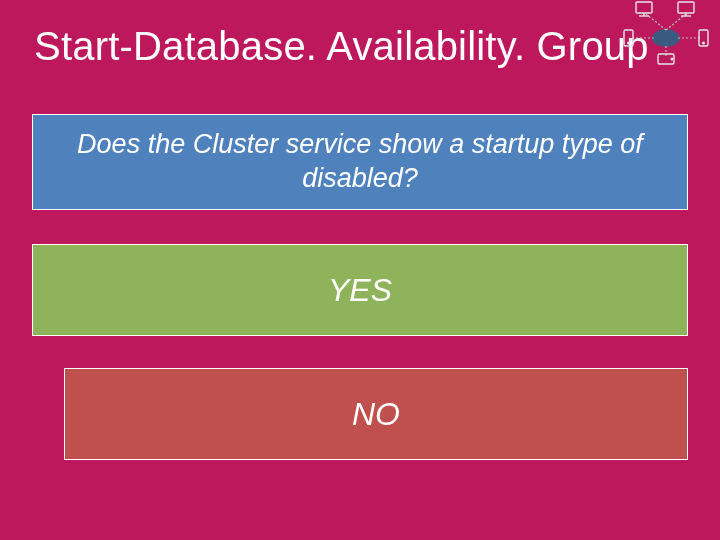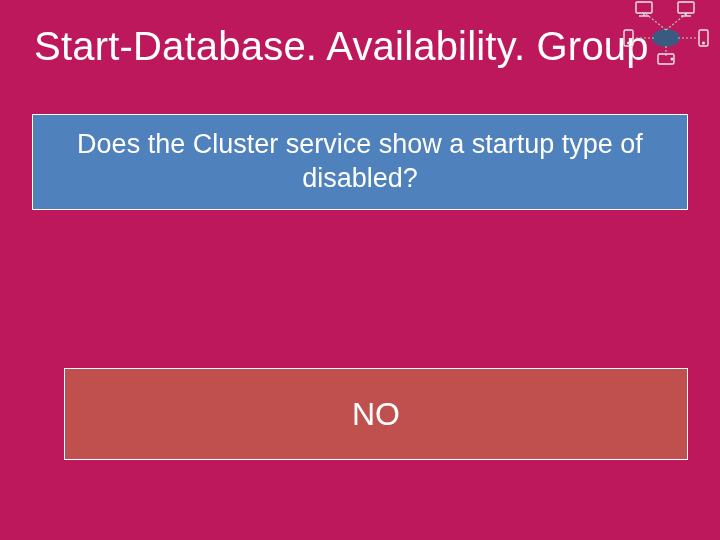--- a/index.html
+++ b/index.html
@@ -36,20 +36,21 @@
     position: absolute;
     left: 32px;
     right: 32px;
     border: 1px solid #fff;
     display: flex;
     align-items: center;
     justify-content: center;
     text-align: center;
     color: #fff;
     font-weight: 300;
+    font-style: italic;
   }
 
   .question {
     top: 114px;
     height: 96px;
     background: #4f81bd;
     font-size: 27px;
     line-height: 1.25;
     padding: 0 18px;
   }
@@ -113,18 +114,21 @@
     <g fill="none" stroke="#e6e6e6" stroke-width="1.4">
       <rect x="36" y="54" width="16" height="10" rx="1.5"></rect>
       <circle cx="50" cy="59" r="0.8" fill="#e6e6e6"></circle>
     </g>
   </svg>
 
   <div class="box question">
     <span>Does the Cluster service show a startup type of disabled?</span>
   </div>
 
+  <div class="box yes">
+    <span>YES</span>
+  </div>
 
   <div class="box no">
     <span>NO</span>
   </div>
 
 </div>
 
 </body></html>

